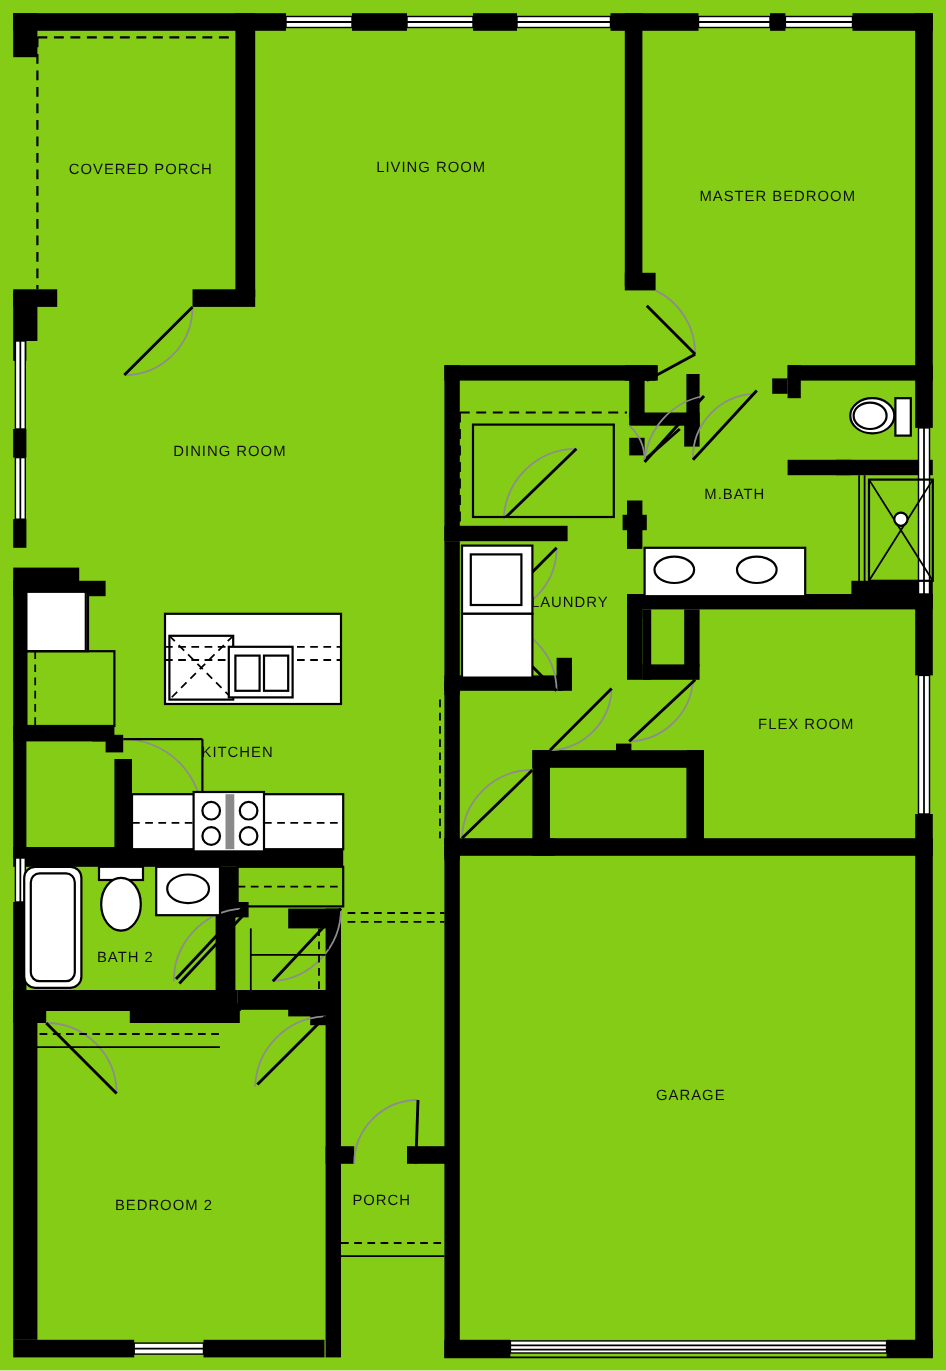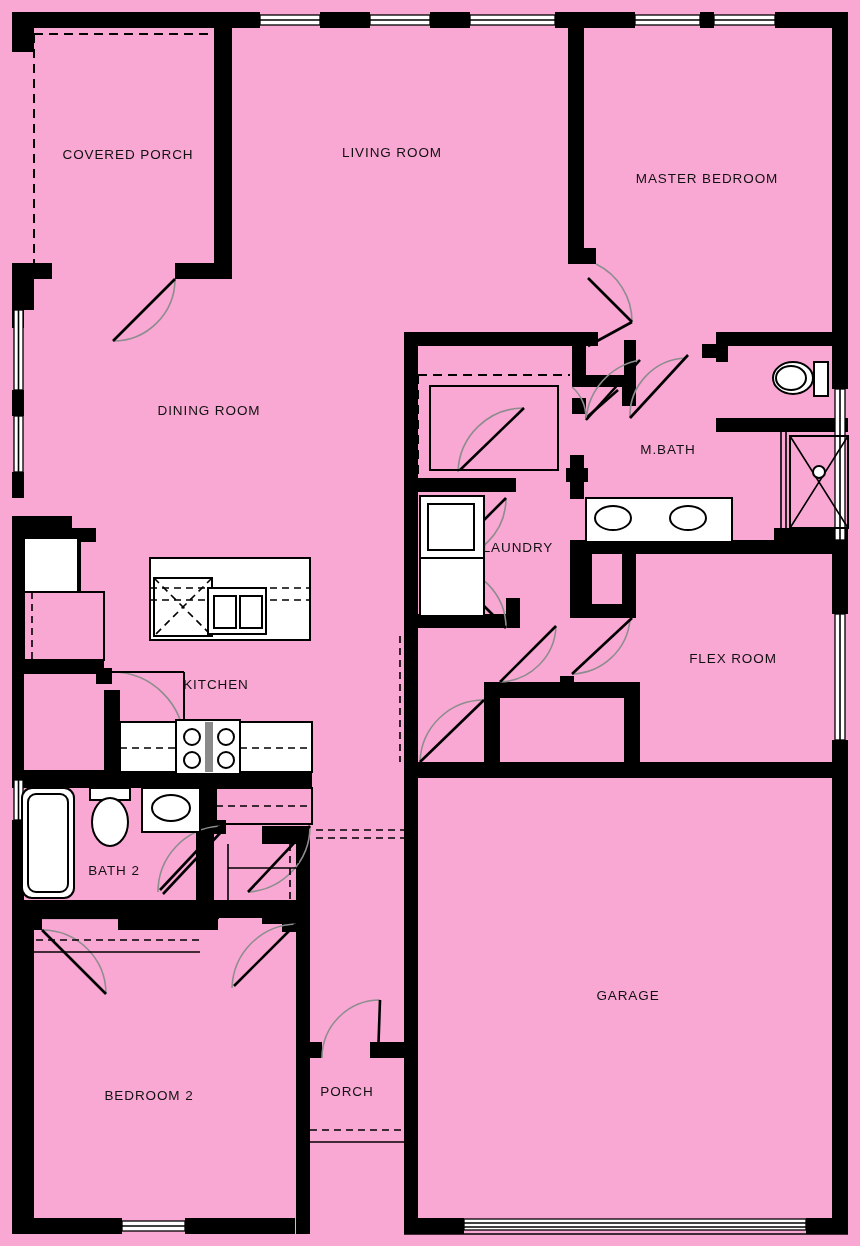--- a/index.html
+++ b/index.html
@@ -1,17 +1,17 @@
 <!DOCTYPE html>
 <html><head>
 <meta charset="utf-8">
 <style>
   html,body{margin:0;padding:0;background:#ffffff;}
   body{width:860px;height:1246px;font-family:"Liberation Sans",sans-serif;}
-  #plan-root{position:relative;width:860px;height:1246px;background:#f9a8d4;overflow:hidden;}
+  #plan-root{position:relative;width:860px;height:1246px;background:#84cc16;overflow:hidden;}
   svg.plan{position:absolute;left:0;top:0;width:860px;height:1246px;display:block;}
   .wall{fill:#000000;}
   .thin{fill:none;stroke:#000000;stroke-width:2;}
   .thin1{fill:none;stroke:#000000;stroke-width:1.6;}
   .dash{fill:none;stroke:#000000;stroke-width:2;stroke-dasharray:9 6;}
   .dash-s{fill:none;stroke:#000000;stroke-width:1.6;stroke-dasharray:7 5;}
   .swing{fill:none;stroke:#8d8d8d;stroke-width:1.6;}
   .leaf{fill:none;stroke:#000000;stroke-width:2.6;}
   .fix{fill:#ffffff;stroke:#000000;stroke-width:2;}
   .fix-n{fill:none;stroke:#000000;stroke-width:2;}

